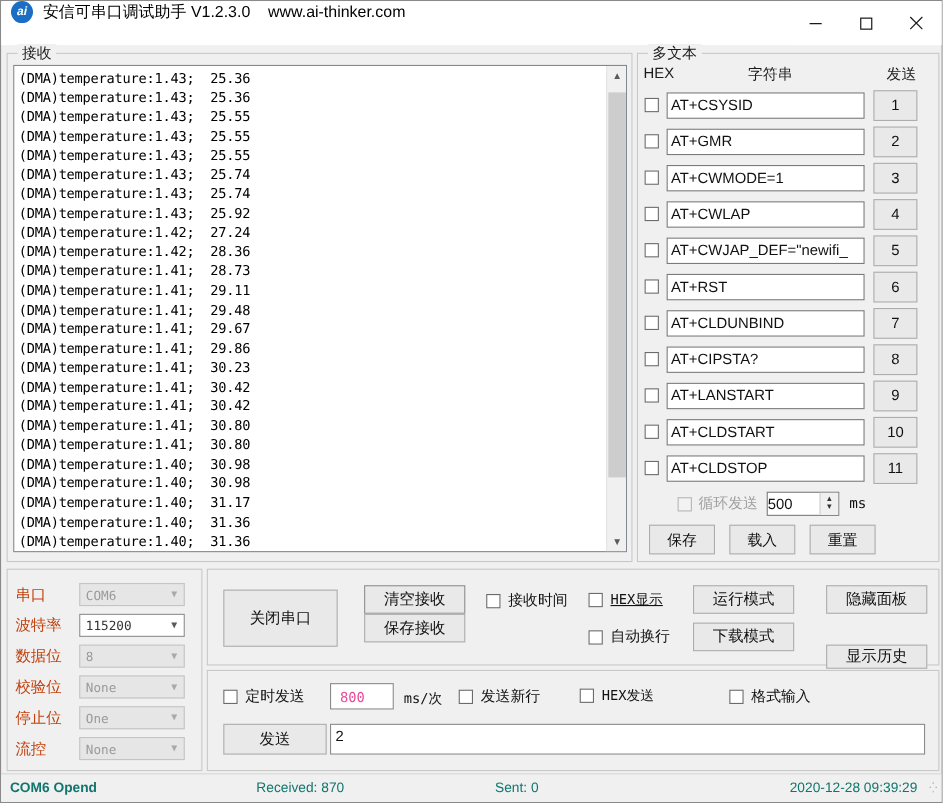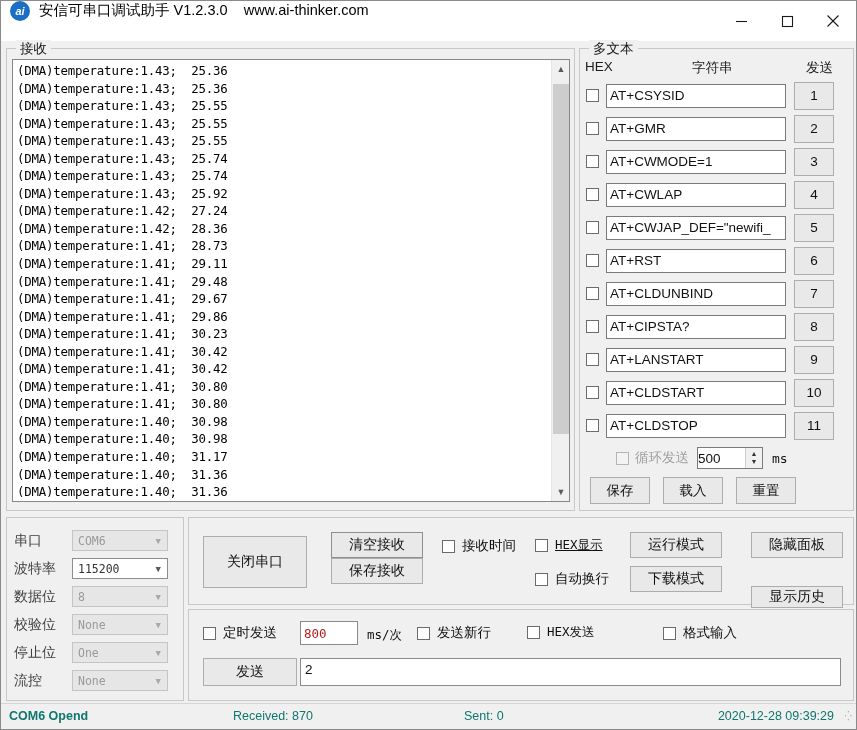--- a/index.html
+++ b/index.html
@@ -110,21 +110,21 @@
   
   #multi-group { left: 578px; top: 47px; width: 275px; height: 463px; }
   .mt-head {
     position: absolute; top: 10px; left: 0; width: 100%;
     height: 18px;
   }
   .mt-head span {
     position: absolute; font-size: 13.5px; color: #1b1b1b;
   }
   .mt-hex  { left: 5px; }
-  .mt-str  { left: 112px; }
+  .mt-str  { left: 100px; }
   .mt-send { left: 226px; }
   .mt-rows { position: absolute; top: 30px; left: 0; width: 100%; }
   .mt-row {
     height: 33px;
     display: flex; align-items: center;
     padding-left: 6px;
   }
   .cb {
     width: 13px; height: 13px;
     border: 1px solid #6b6b6b;
@@ -187,21 +187,21 @@
     display: flex; align-items: center; justify-content: center;
   }
 
   
   #serial-group { left: 5px; top: 516px; width: 178px; height: 184px; }
   .srow {
     position: absolute; left: 7px; height: 23px;
     display: flex; align-items: center;
   }
   .slabel {
-    width: 58px; font-size: 14px; color: #404040;
+    width: 58px; font-size: 14px; color: #c2410c;
   }
   .scombo {
     width: 96px; height: 21px;
     border: 1px solid #c4c4c4;
     background: #e6e6e6;
     display: flex; align-items: center;
     padding-left: 5px;
     font-size: 11.5px; color: #9a9a9a;
     font-family: "DejaVu Sans Mono", "Liberation Mono", monospace;
     position: relative;
@@ -242,41 +242,41 @@
     width: 541px; height: 28px;
     border: 1px solid #8a8a8a; background: #fff;
     font-size: 13.5px; color: #111;
     padding: 3px 0 0 4px;
     font-family: "Liberation Sans", sans-serif;
   }
   .num-input {
     position: absolute;
     width: 58px; height: 24px;
     border: 1px solid #8a8a8a; background: #fff;
-    font-size: 12.5px; color: #b91c1c;
-    display: flex; align-items: center;
-    padding-left: 3px;
+    font-size: 12.5px; color: #ec4899;
+    display: flex; align-items: center;
+    padding-left: 8px;
     font-family: "DejaVu Sans Mono", monospace;
   }
 
   
   .statusbar {
     position: absolute; left: 0; bottom: 0;
     width: 855px; height: 26px;
     background: #f0f0f0;
     border-top: 1px solid #d6d6d6;
   }
   .statusbar span {
     position: absolute; top: 5px;
     font-size: 12.5px; color: #0f766e;
     font-family: "Liberation Sans", sans-serif;
   }
   .st-1 { left: 8px; font-weight: bold; }
   .st-2 { left: 232px; }
-  .st-3 { left: 463px; }
+  .st-3 { left: 449px; }
   .st-4 { right: 22px; }
   .grip {
     position: absolute; right: 4px; bottom: 3px;
     width: 12px; height: 12px;
     color: #9a9a9a; font-size: 9px;
     line-height: 4px; text-align: right;
   }
 </style>
 </head>
 <body>

